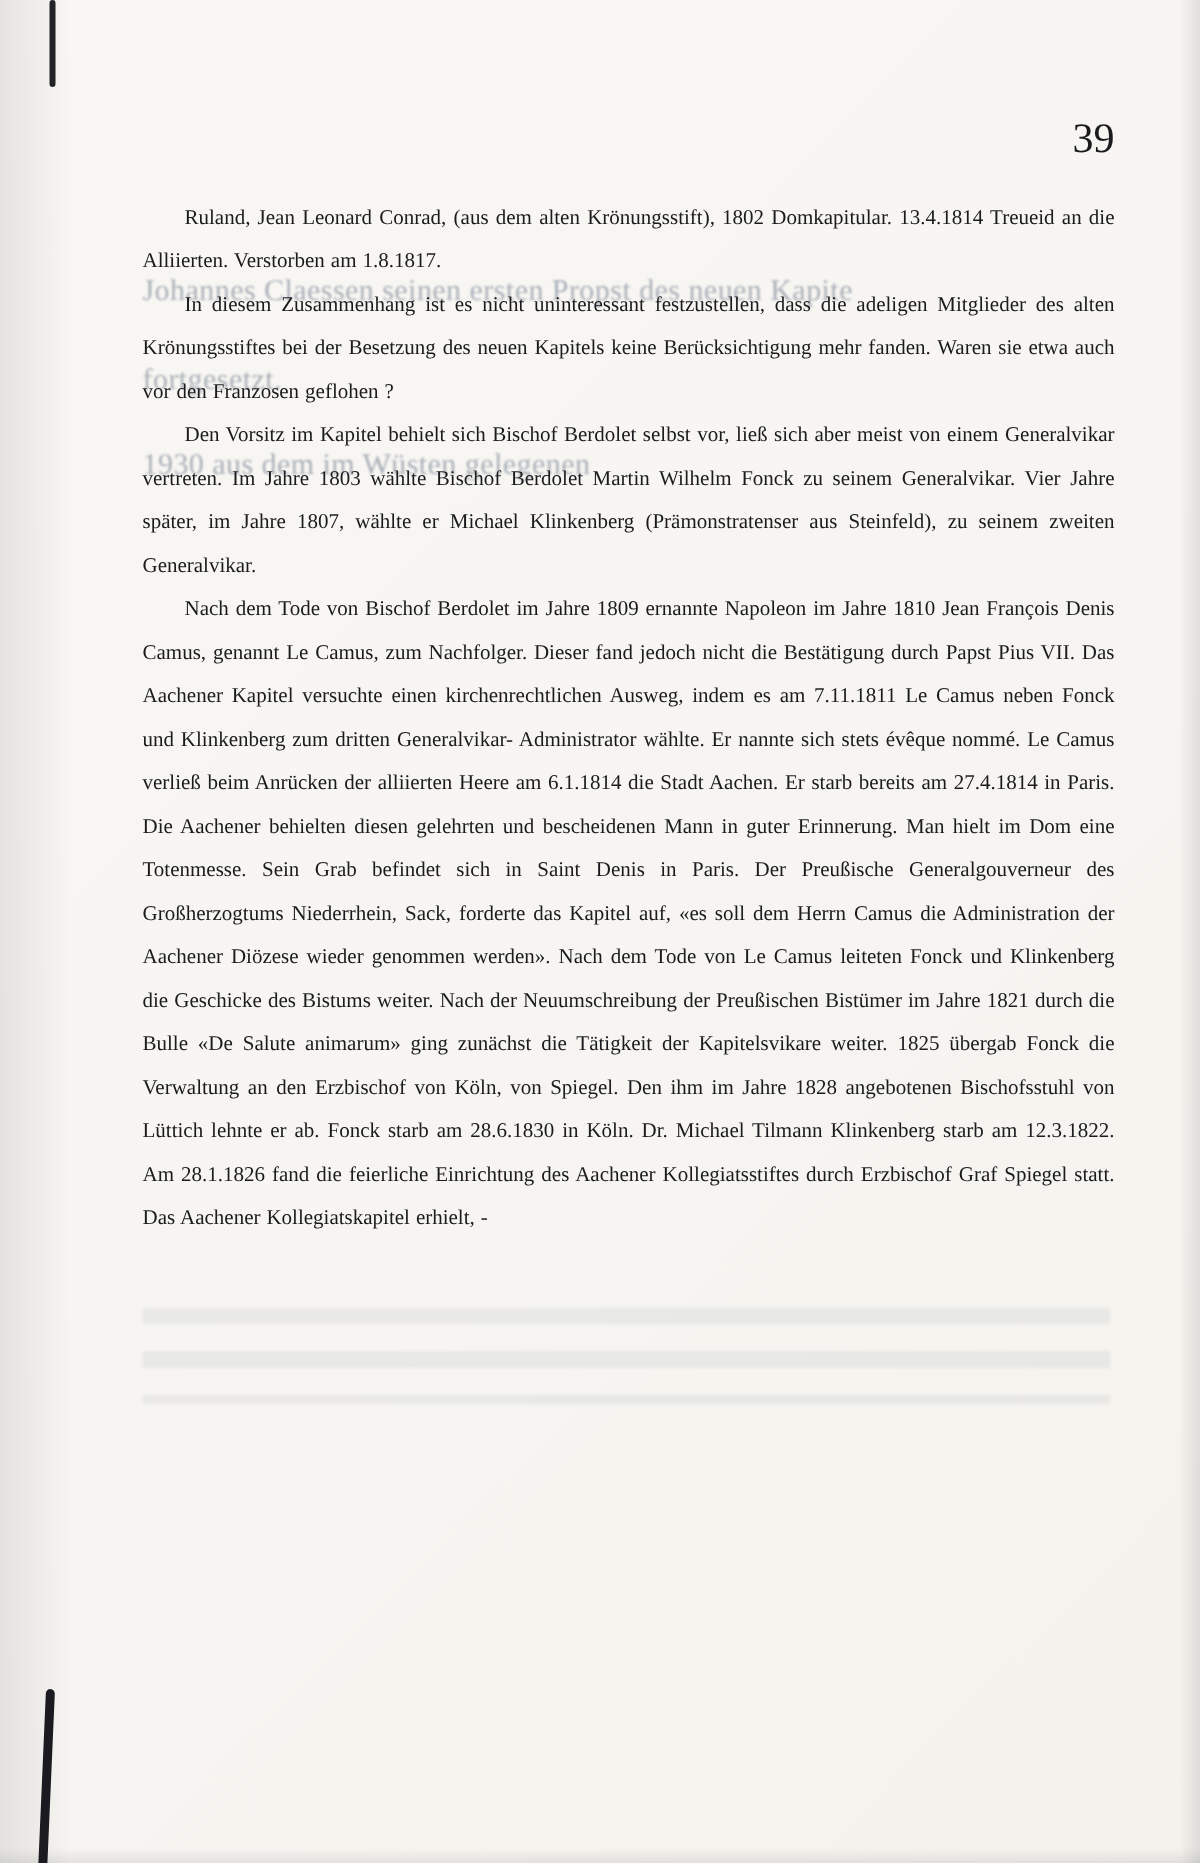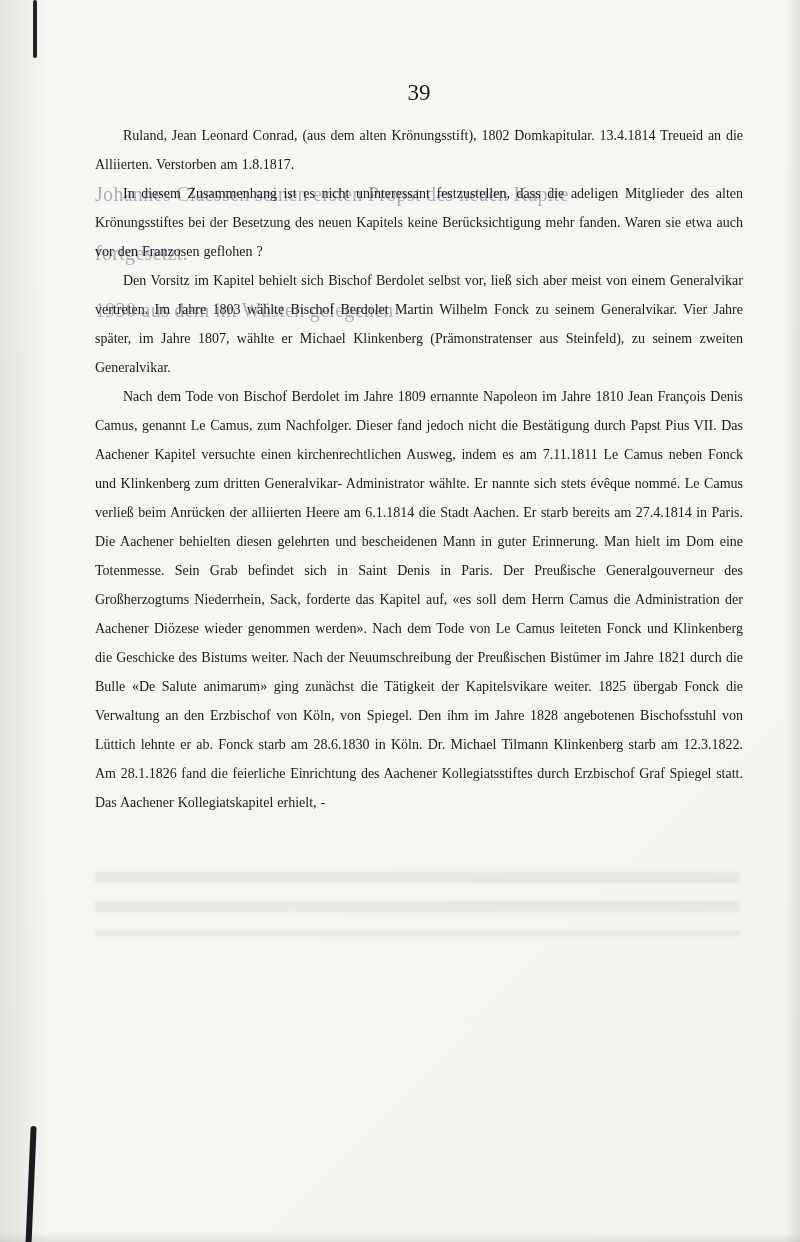--- a/index.html
+++ b/index.html
@@ -75,23 +75,23 @@
   .content {
     position: absolute;
     left: 95px;
     top: 78px;
     width: 648px;
     z-index: 2;
   }
   .page-number {
     height: 29px;
     line-height: 29px;
-    text-align: center;
-    font-size: 23px;
-    margin-bottom: 14px;
+    text-align: right;
+    font-size: 28px;
+    margin-bottom: 24px;
   }
   .content p {
     margin: 0;
     font-size: 14px;
     line-height: 29px;
     text-align: justify;
     text-indent: 28px;
     hyphens: none;
     word-spacing: 0.5px;
   }

